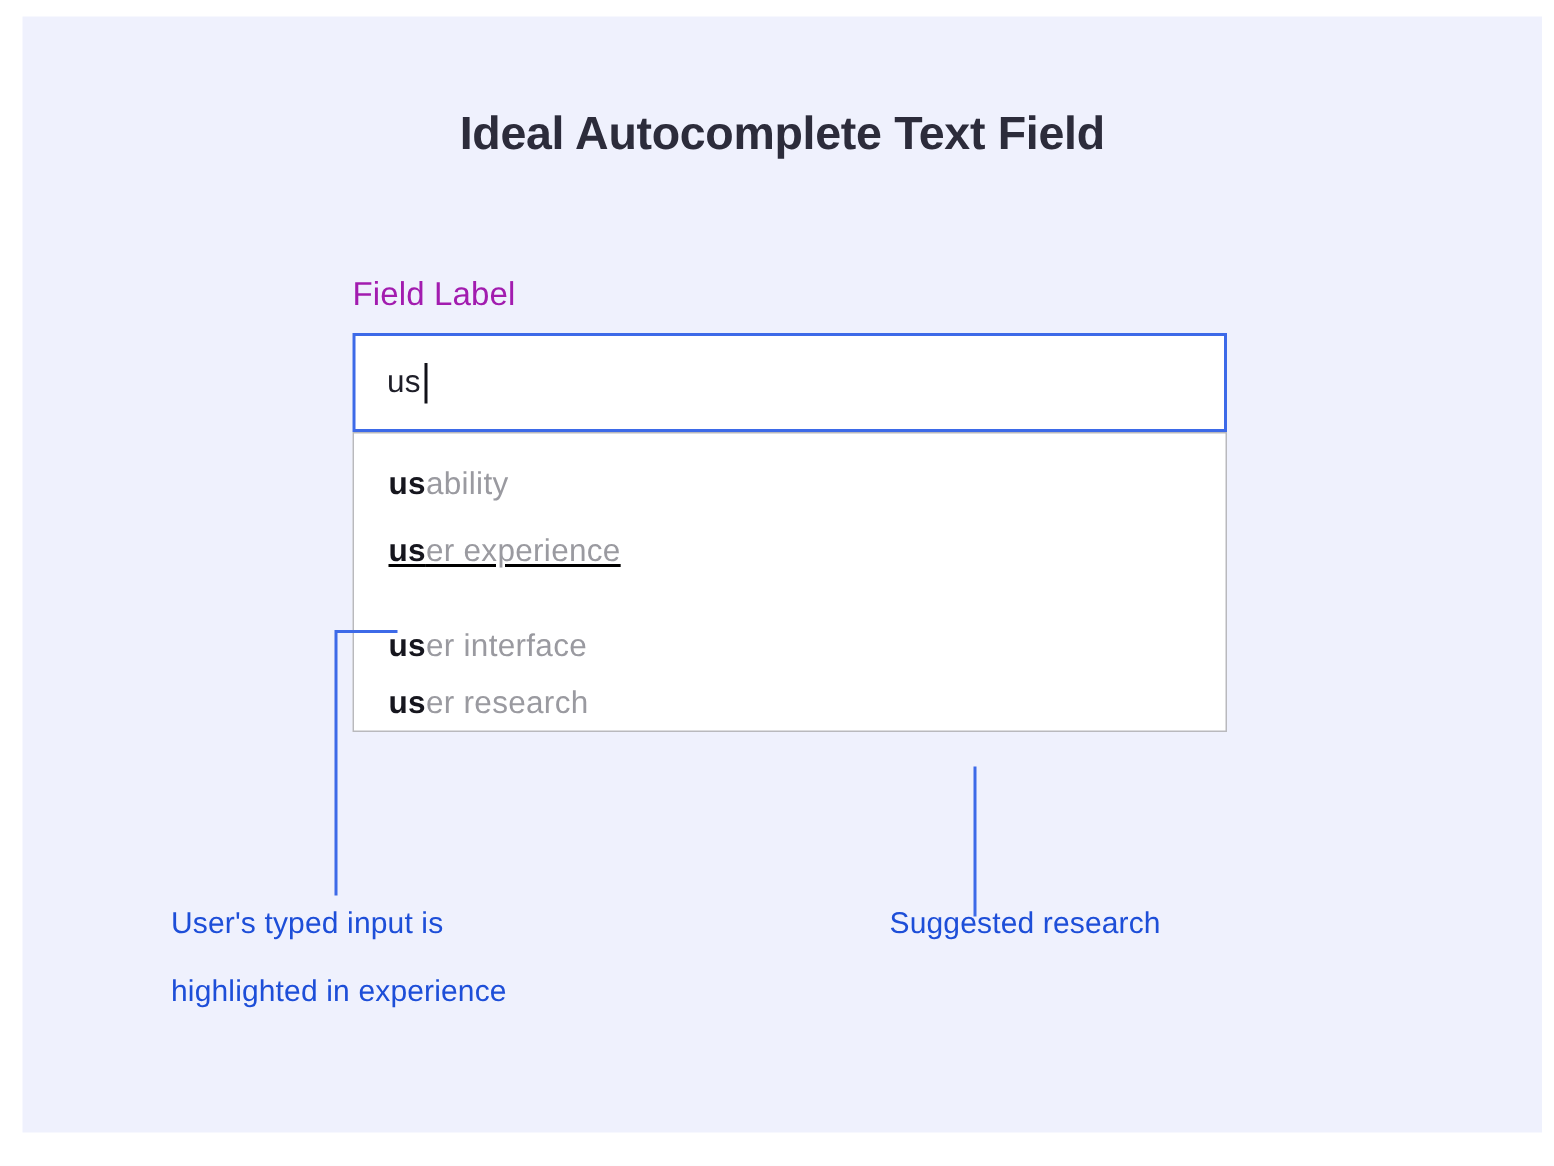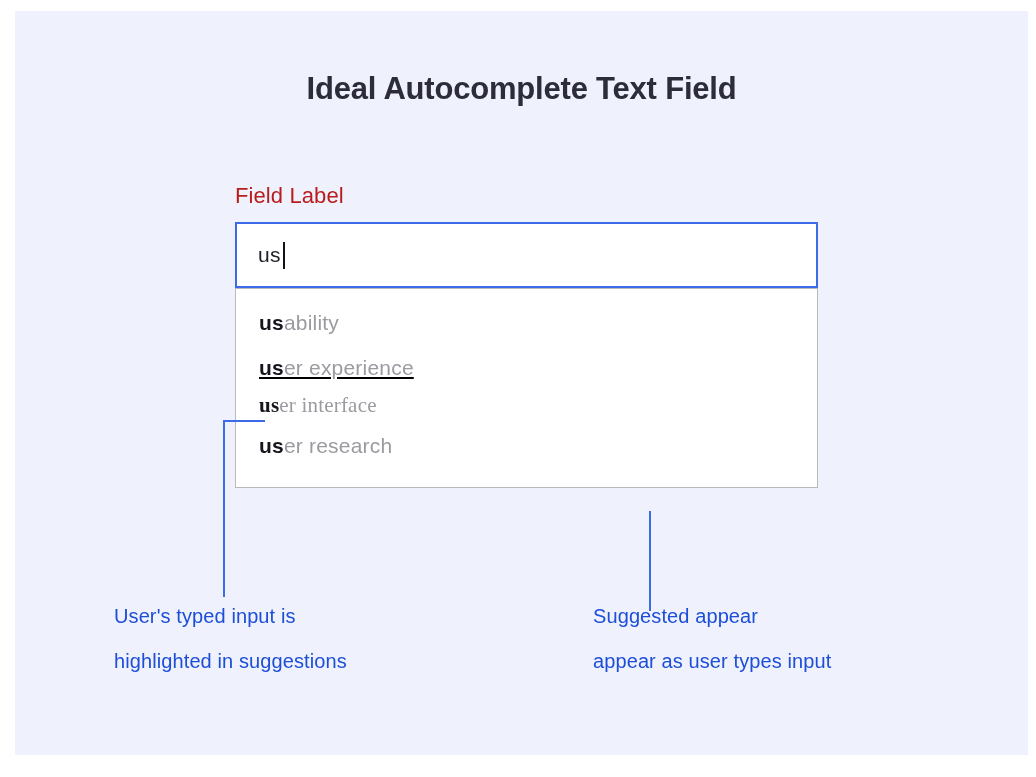--- a/index.html
+++ b/index.html
@@ -46,21 +46,21 @@
     white-space: nowrap;
   }
 
   
   #field-label {
     position: absolute;
     left: 220px;
     top: 172px;
     font-size: 22px;
     font-weight: normal;
-    color: #b91c1c;
+    color: #a21caf;
     letter-spacing: 0.1px;
   }
 
   
   #input-wrap {
     position: absolute;
     left: 220px;
     top: 211px;
     width: 583px;
     height: 66px;
@@ -105,22 +105,22 @@
   .suggestion-item {
     position: absolute;
     left: 23px;
     font-size: 21px;
     letter-spacing: 0.2px;
     white-space: nowrap;
     line-height: 1;
   }
   .suggestion-item:nth-of-type(1) { top: 23px; }
   .suggestion-item:nth-of-type(2) { top: 68px; text-decoration: underline; }
-  .suggestion-item:nth-of-type(3) { top: 106px; font-family: Liberation Serif, serif; }
-  .suggestion-item:nth-of-type(4) { top: 146px; }
+  .suggestion-item:nth-of-type(3) { top: 131px; }
+  .suggestion-item:nth-of-type(4) { top: 169px; }
 
   .match {
     color: #16161e;
     font-weight: bold;
   }
   .rest {
     color: #9a9aa0;
     font-weight: normal;
     text-align: right;
   }
@@ -197,22 +197,21 @@
     <svg id="leader-left" viewBox="0 0 56 196" width="56" height="196">
       <path d="M 56 16 L 15 16 L 15 192" fill="none" stroke="#3d6ae8" stroke-width="2"></path>
     </svg>
 
     <svg id="leader-right" viewBox="0 0 20 108" width="20" height="108">
       <path d="M 10 4 L 10 104" fill="none" stroke="#3d6ae8" stroke-width="2"></path>
     </svg>
 
     <div class="annotation" id="annotation-left">
       <span class="annotation-line">User's typed input is</span>
-      <span class="annotation-line">highlighted in suggestions</span>
+      <span class="annotation-line">highlighted in experience</span>
     </div>
 
     <div class="annotation" id="annotation-right">
-      <span class="annotation-line">Suggested appear</span>
-      <span class="annotation-line">appear as user types input</span>
+      <span class="annotation-line">Suggested research</span>
     </div>
 
   </div>
 </div>
 
 </body></html>

